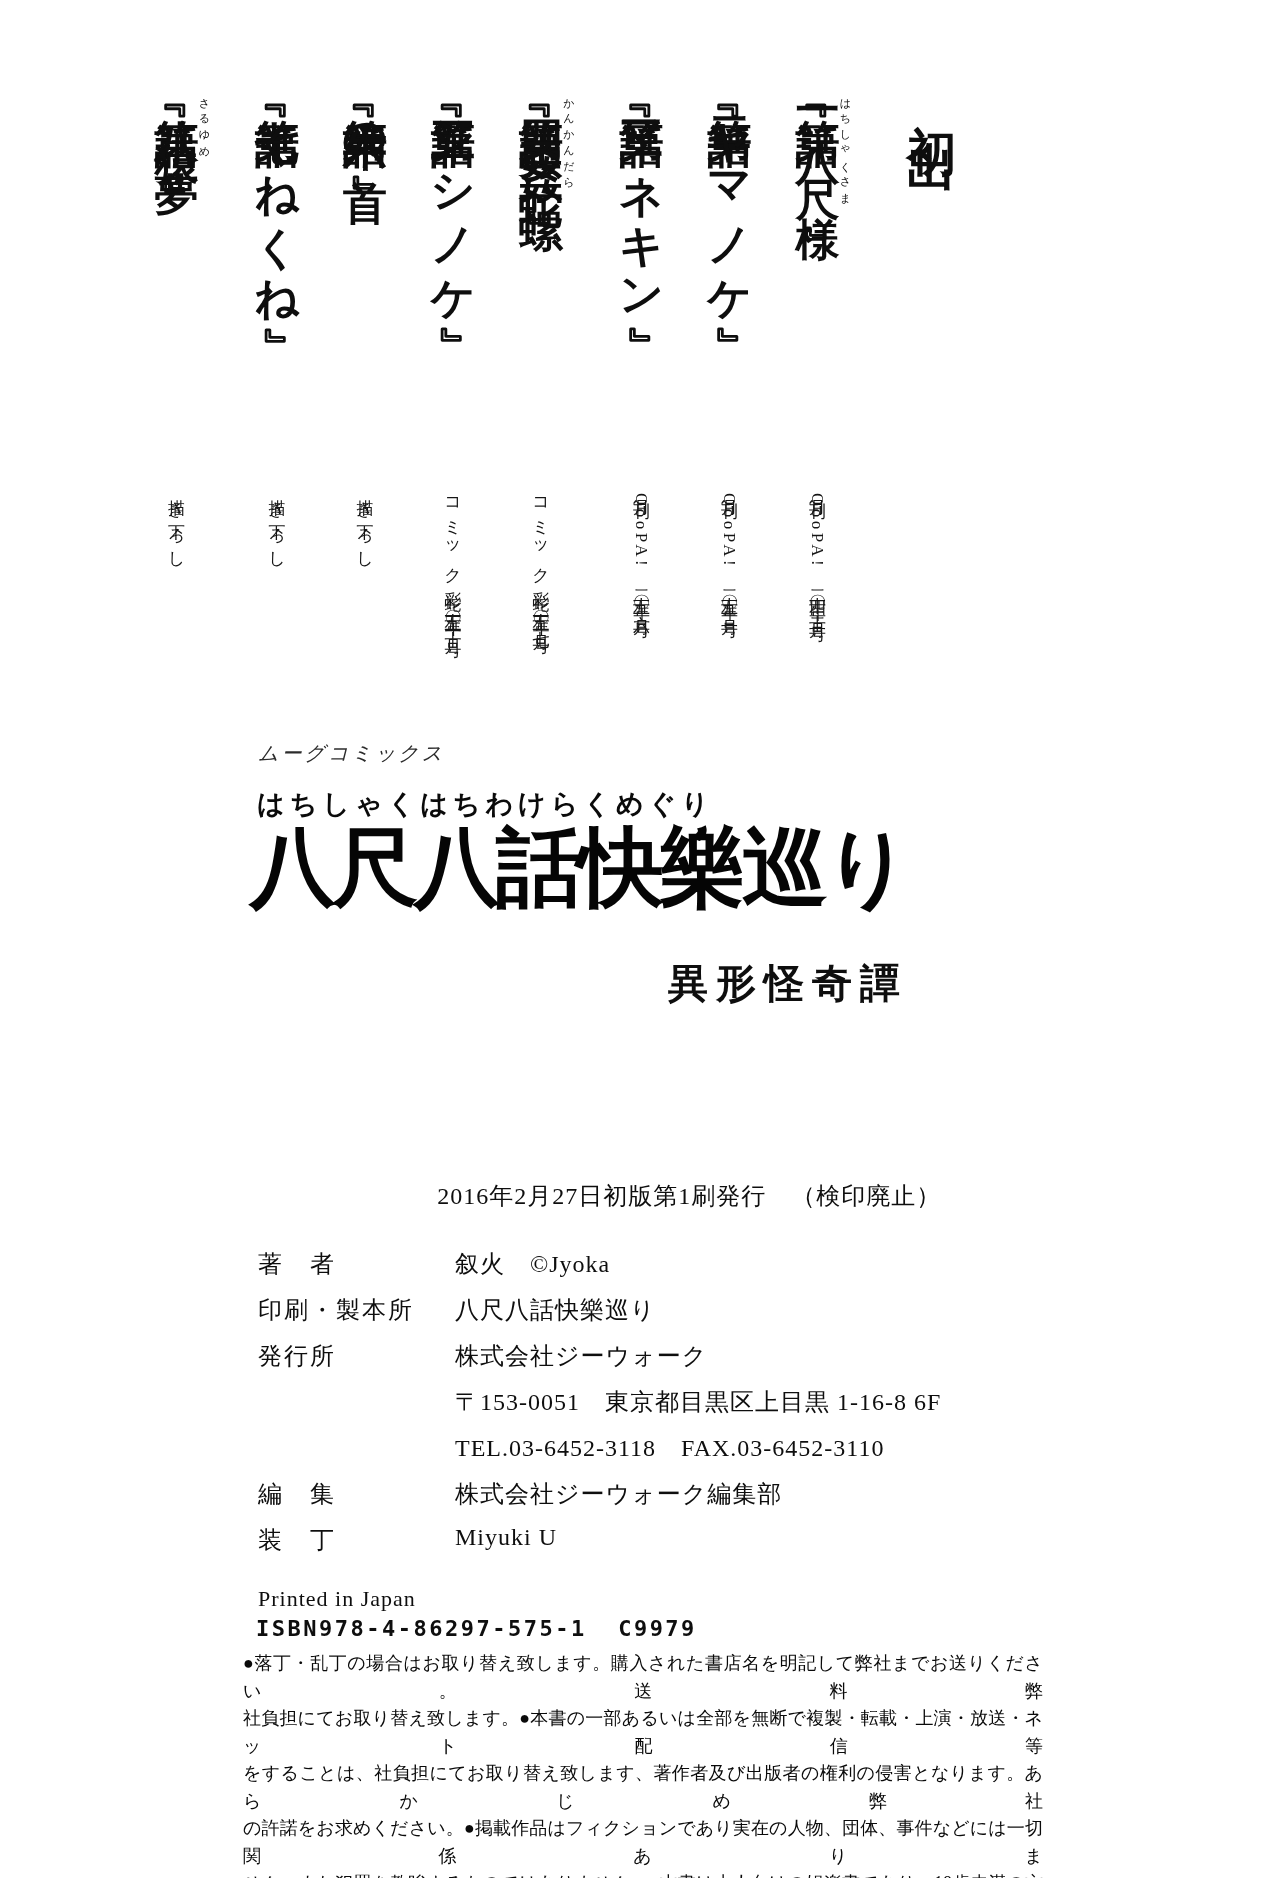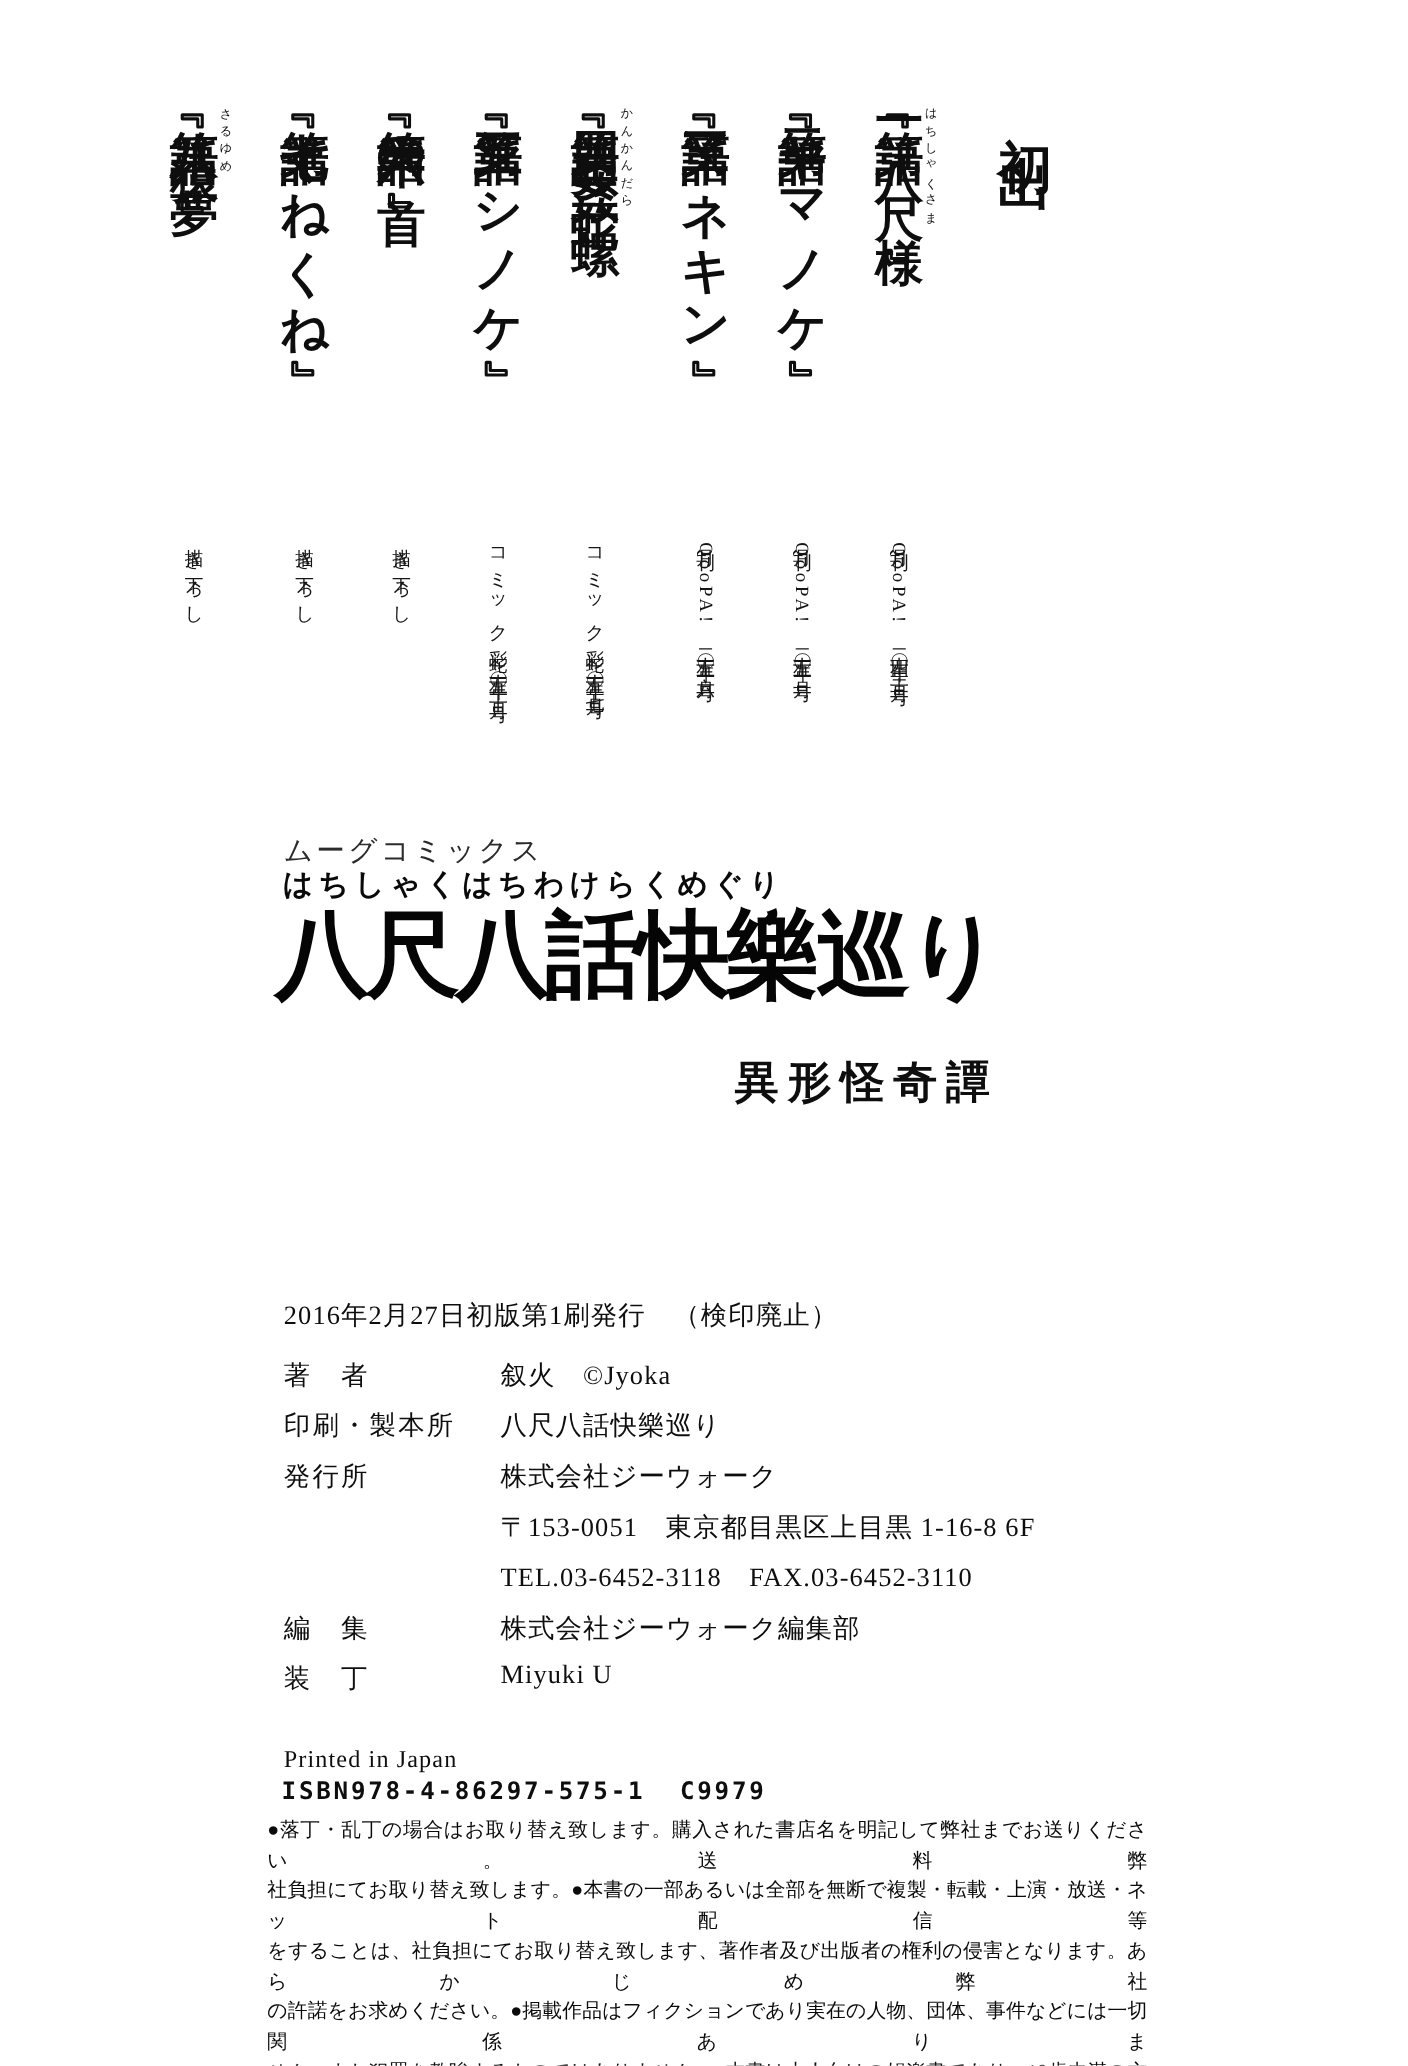--- a/index.html
+++ b/index.html
@@ -29,41 +29,41 @@
   .chapter-source {
     font-size:17px; font-weight:normal; letter-spacing:3.5px; color:#151515;
   }
   ruby rt {
     font-size:11px; font-weight:normal; letter-spacing:3px;
   }
   rt:empty { display:none; }
 
   
   .brand-imprint {
-    position:absolute; left:258px; top:756px;
+    position:absolute; left:258px; top:740px;
     font-family:"Liberation Sans","DejaVu Sans",sans-serif;
-    font-size:26px; letter-spacing:3px; color:#2b2b2b;
+    font-size:20px; letter-spacing:3px; color:#2b2b2b;font-style:italic;
   }
   .brand-furigana {
     position:absolute; left:257px; top:786px;
     font-family:"Liberation Sans","DejaVu Sans",sans-serif;
     font-weight:bold; font-size:27px; letter-spacing:5px; color:#0a0a0a;
   }
   .brand-title {
     position:absolute; left:250px; top:810px;
     font-size:86px; font-weight:bold; letter-spacing:-4px; color:#050505;
   }
   .brand-subtitle {
     position:absolute; left:252px; top:910px; width:656px;
     text-align:right; font-size:40px; font-weight:bold; letter-spacing:8px;margin-top:46px;
   }
 
   
   .colophon { position:absolute; left:258px; top:1180px; font-size:24px; }
-  .colophon-edition { margin-bottom:22px; letter-spacing:1px; }
+  .colophon-edition { margin-bottom:36px; letter-spacing:1px;text-align:right; }
   .colophon-row { display:flex; height:46px; align-items:flex-start; }
   .colophon-label { width:197px; letter-spacing:2px; flex:0 0 auto; }
   .colophon-value { letter-spacing:1px; white-space:pre; }
 
   .printed {
     position:absolute; left:258px; top:1586px;
     font-size:22px; letter-spacing:1px;
   }
   .isbn {
     position:absolute; left:256px; top:1616px;

